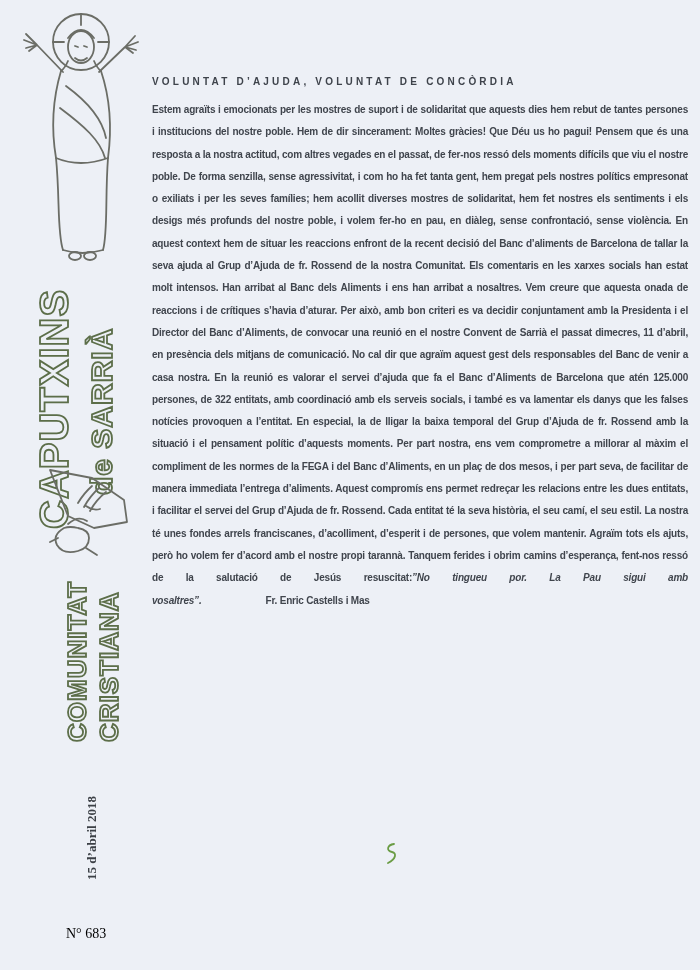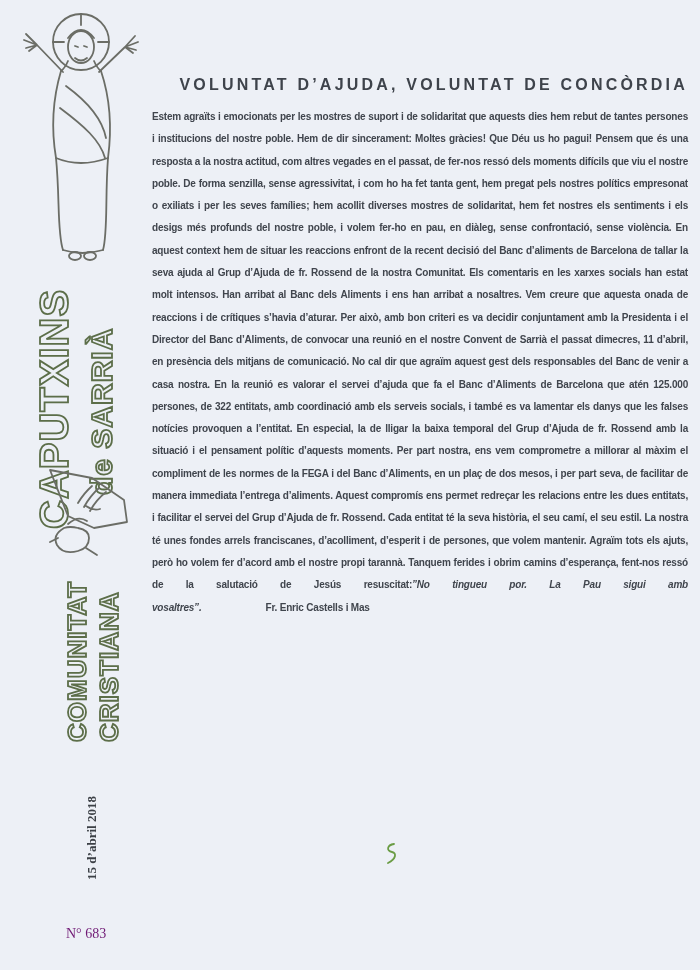--- a/index.html
+++ b/index.html
@@ -25,28 +25,28 @@
   }
   .issue-date{
     position:absolute;left:42px;top:830px;width:100px;height:16px;
     transform:rotate(-90deg);
     font-family:"Liberation Serif",serif;font-weight:bold;
     font-size:13px;color:#3c4046;text-align:center;white-space:nowrap;
   }
   .issue-number{
     position:absolute;left:66px;top:926px;
     font-family:"Liberation Serif",serif;
-    font-size:14px;color:#701a75;
+    font-size:14px;color:#000000;
   }
   
   .article{position:absolute;left:152px;top:76px;width:536px;}
   .article h1{
     margin:0 0 12px 0;
-    font-size:16px;font-weight:bold;letter-spacing:3.2px;
-    text-align:right;color:#3e434b;white-space:nowrap;
+    font-size:10px;font-weight:bold;letter-spacing:3.2px;
+    text-align:left;color:#3e434b;white-space:nowrap;
   }
   .article p{
     margin:0;text-align:justify;
     font-size:10px;line-height:22.3px;font-weight:bold;
     letter-spacing:-0.2px;color:#40454d;
   }
   .quote{font-style:italic;}
   .signature{padding-left:64px;white-space:nowrap;}
   .pen-mark{position:absolute;left:383px;top:842px;width:16px;height:24px;}
   .pen-mark path{fill:none;stroke:#6a9c44;stroke-width:1.8;stroke-linecap:round;}

